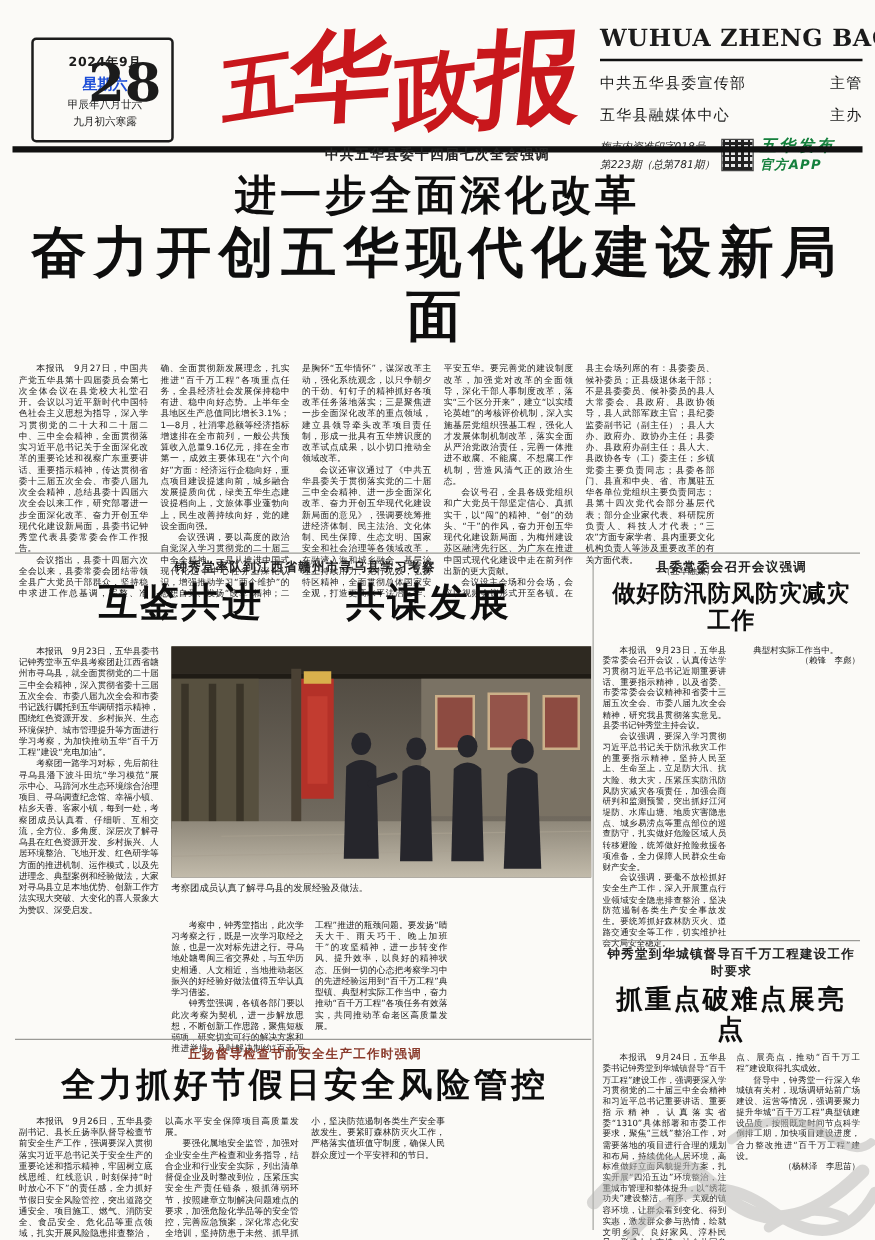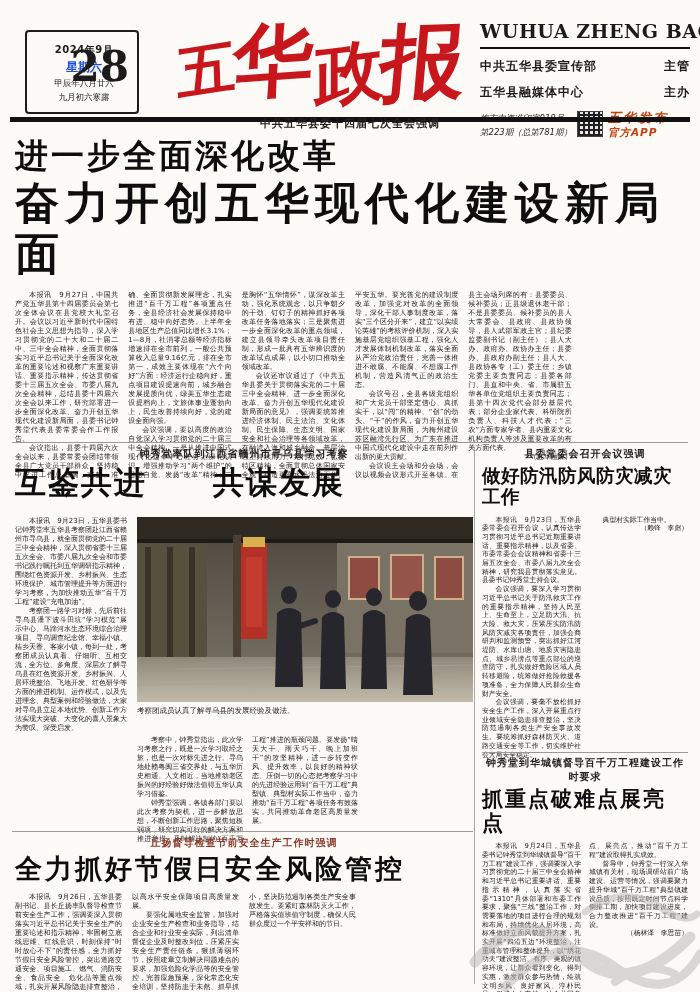--- a/index.html
+++ b/index.html
@@ -35,38 +35,38 @@
   .mc2 { font-size:80px; transform:rotate(-4deg) translateY(-2px); margin-left:-2px; }
   .mc3 { font-size:68px; transform:rotate(-7deg) translateY(10px); margin-left:2px; }
   .mc4 { font-size:84px; transform:rotate(-2deg); margin-left:-2px; }
   .hright { position:absolute; left:480px; top:20px; width:210px; }
   .pinyin {
     font-family:"DejaVu Serif", serif; font-weight:bold; font-size:19px;
     letter-spacing:.5px; border-bottom:2px solid #111; padding-bottom:5px;
     white-space:nowrap;
   }
   .orgrow { display:flex; justify-content:space-between; font-size:12px;
-    font-weight:bold; margin-top:9px; letter-spacing:1px; }
+    font-weight:normal; margin-top:9px; letter-spacing:1px; }
   .pubrow { display:flex; margin-top:10px; gap:5px;font-style:italic; }
   .lic { font-size:8.5px; line-height:1.7; white-space:nowrap; }
   .qr {
     width:26px; height:26px; flex:0 0 26px; border:1px solid #444;
     background:
       repeating-linear-gradient(0deg,#222 0 2px,transparent 2px 5px),
       repeating-linear-gradient(90deg,#222 0 2px,#e8e8e8 2px 5px);
   }
-  .appbadge { color:#c2410c; font-weight:bold; line-height:1.15; white-space:nowrap; }
+  .appbadge { color:#15803d; font-weight:bold; line-height:1.15; white-space:nowrap; }
   .appbadge .a1 { font-size:13px; letter-spacing:2px; }
   .appbadge .a2 { font-size:10.5px; letter-spacing:1px; }
   .topbar { position:absolute; left:10px; top:117px; width:680px; height:5px; background:#111; }
   
   .kicker { text-align:center; font-size:11px; font-weight:bold; letter-spacing:1px; color:#222; }
   .kicker.small { font-size:10px; }
   .kicker.red { color:#8a3a2b; }
-  h1,h2,h3 { font-weight:900; text-align:left; color:#0e0e0e;
+  h1,h2,h3 { font-weight:900; text-align:center; color:#0e0e0e;
     font-family:"DejaVu Sans", sans-serif; line-height:1.15; }
   .art-body { column-fill:auto; overflow:hidden; text-align:justify; color:#202020;margin-top:15px; }
   .art-body p { text-indent:2em; text-align:justify; margin:0; }
   .byline { text-align:right !important; text-indent:0 !important; }
   .rule { position:absolute; background:#9a9a96; }
   
   .lead { position:absolute; left:15px; top:116px; width:670px; }
   .lead h1.l1 { font-size:33px; letter-spacing:3px; margin-top:6px; }
   .lead h1.l2 { font-size:44px; letter-spacing:6px; margin-top:3px; }
   .lead .art-body { margin-top:12px; height:196px; column-count:6; column-gap:10px;

